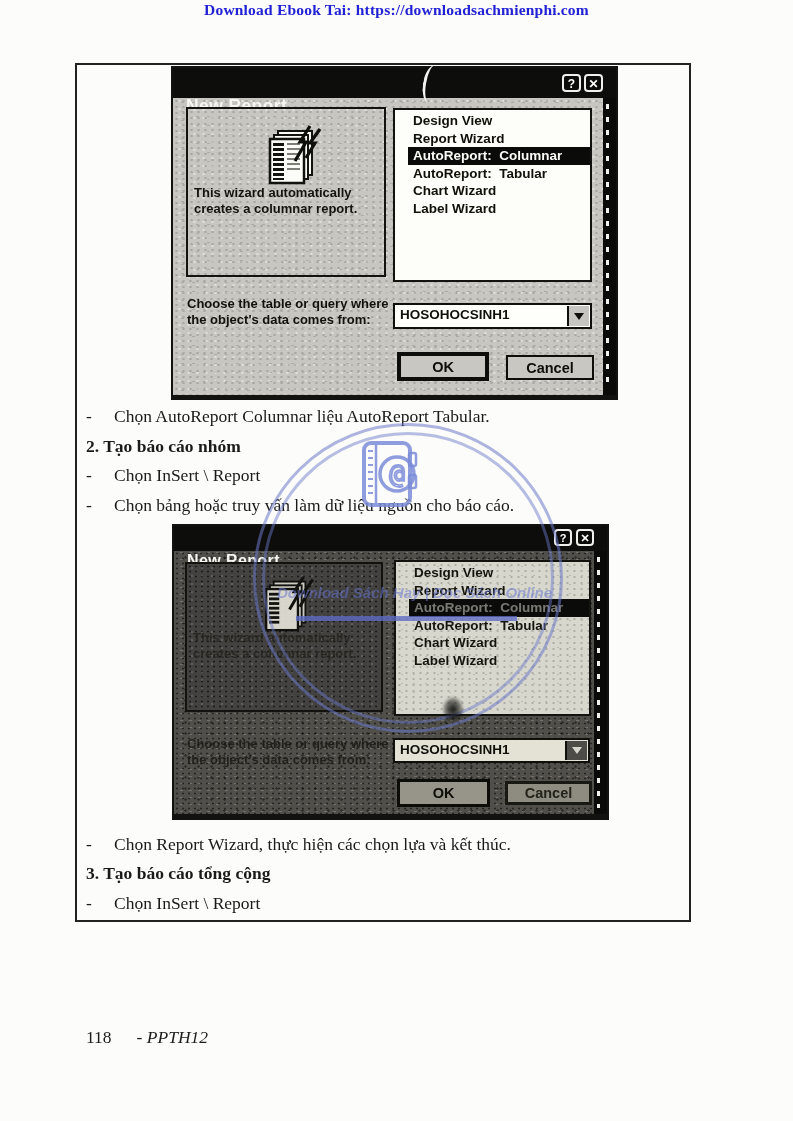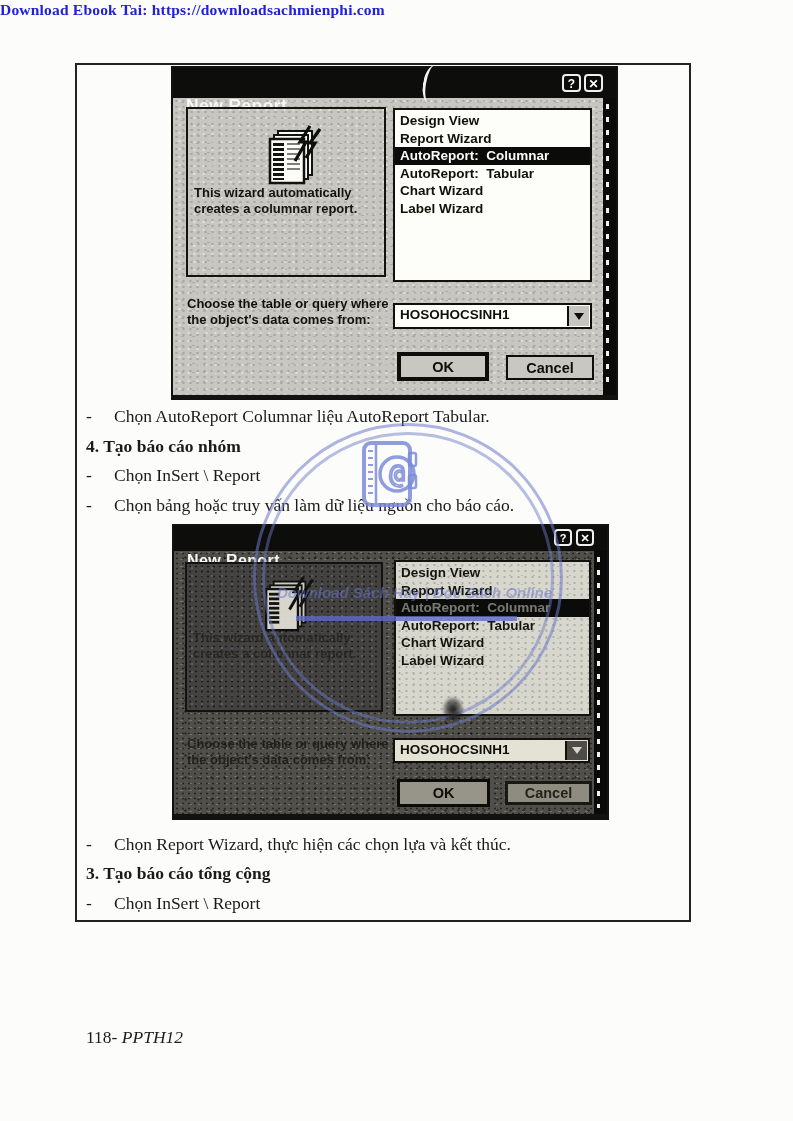--- a/index.html
+++ b/index.html
@@ -1,20 +1,20 @@
 <!DOCTYPE html>
 <html><head>
 <meta charset="utf-8">
 <style>
   html,body{margin:0;padding:0;background:#e8e8e6;}
   .screen{position:relative;width:793px;height:1121px;background:#fcfcfa;overflow:hidden;
           font-family:"Liberation Serif",serif;color:#1a1a18;margin:0 auto;}
 
   
-  .top-link{position:absolute;top:1px;left:0;right:0;
+  .top-link{position:absolute;top:1px;left:0;right:0;text-align:center;
             color:#2121d6;font-size:15.5px;font-weight:600;letter-spacing:.2px;}
   .footer-link{position:absolute;top:1097px;left:0;right:0;text-align:center;
             color:#1c2ed0;font-size:15.5px;font-weight:600;}
 
   
   .page-frame{position:absolute;left:75px;top:63px;width:612px;height:855px;
               border:2px solid #22221f;}
 
   
   .noise-light{background-color:#c7c6c0;background-image:
@@ -69,21 +69,21 @@
   .dlg2 .preview-text{top:66px;color:#23231d;opacity:.8;}
   .report-icon{position:absolute;}
   .dlg1 .report-icon{left:60px;top:16px;}
   .dlg2 .report-icon{left:58px;top:12px;opacity:.92;}
 
   .listbox{position:absolute;border:2px solid #12120f;box-sizing:border-box;
            font-family:"Liberation Sans",sans-serif;font-weight:700;font-size:13.5px;
            padding-top:2px;}
   .dlg1 .listbox{left:220px;top:40px;width:199px;height:174px;background:#fdfdf9;}
   .dlg2 .listbox{left:220px;top:34px;width:197px;height:156px;}
-  .lrow{height:17.5px;line-height:17.5px;padding-left:5px;white-space:pre;color:#111109;}
+  .lrow{height:17.5px;line-height:17.5px;padding-left:5px;white-space:pre;color:#111109;margin-left:13px;}
   .lrow.sel{background:#0b0b09;color:#fbfbf7;}
   .dlg2 .lrow{color:#15150e;}
   .dlg2 .lrow.sel{color:rgba(230,230,222,.5);}
 
   .combo-label{position:absolute;font-family:"Liberation Sans",sans-serif;font-weight:700;
                font-size:13px;line-height:1.22;}
   .dlg1 .combo-label{left:14px;top:228px;width:204px;color:#12120d;}
   .dlg2 .combo-label{left:13px;top:210px;width:204px;color:#1b1b15;opacity:.85;}
   .combobox{position:absolute;border:2px solid #0f0f0c;box-sizing:border-box;
             font-family:"Liberation Sans",sans-serif;font-weight:700;font-size:13.5px;}
@@ -105,21 +105,21 @@
   .dlg2 .btn.ok{left:223px;top:253px;width:93px;height:28px;border:3px solid #0c0c09;background:#979589;}
   .dlg2 .btn.cancel{left:331px;top:255px;width:87px;height:24px;border:3px solid #191914;background:#8e8c80;color:#23231c;}
 
   
   .iline{position:absolute;left:86px;width:575px;display:flex;font-size:17.5px;line-height:24px;}
   .iline .bullet{flex:0 0 28px;}
   .iline .itext{flex:1;}
   .iline.bold{font-weight:700;}
 
   .pagenum{position:absolute;left:86px;top:1027px;font-size:17.5px;color:#1c1c1a;}
-  .pagenum .code{font-style:italic;margin-left:0;}
+  .pagenum .code{font-style:italic;margin-left:25px;}
 
   
   .wm{position:absolute;pointer-events:none;z-index:50;}
   .wm-ring{border-radius:50%;}
   .wm-ring.outer{left:253px;top:423px;width:304px;height:304px;border:3px solid rgba(106,121,200,.55);}
   .wm-ring.inner{left:262px;top:432px;width:286px;height:286px;border:3px solid rgba(106,121,200,.48);}
   .wm-site{left:280px;top:541px;font-family:"Liberation Sans",sans-serif;font-weight:700;
            font-size:19.5px;letter-spacing:.3px;color:rgba(100,115,205,.30);
            -webkit-text-stroke:1.2px rgba(93,108,198,.85);}
   .wm-slogan{left:277px;top:584px;font-family:"Liberation Sans",sans-serif;font-weight:700;
@@ -193,21 +193,21 @@
 
     <button class="btn ok">OK</button>
     <button class="btn cancel">Cancel</button>
   </div>
 
   <div class="iline" style="top:404px">
     <span class="bullet">-</span>
     <span class="itext">Chọn AutoReport Columnar liệu AutoReport Tabular.</span>
   </div>
   <div class="iline bold" style="top:434px">
-    <span class="itext">4. Tạo báo cáo nhóm</span>
+    <span class="itext">2. Tạo báo cáo nhóm</span>
   </div>
   <div class="iline" style="top:463px">
     <span class="bullet">-</span>
     <span class="itext">Chọn InSert \ Report</span>
   </div>
   <div class="iline" style="top:493px">
     <span class="bullet">-</span>
     <span class="itext">Chọn bảng hoặc truy vấn làm dữ liệu nguồn cho báo cáo.</span>
   </div>
 

